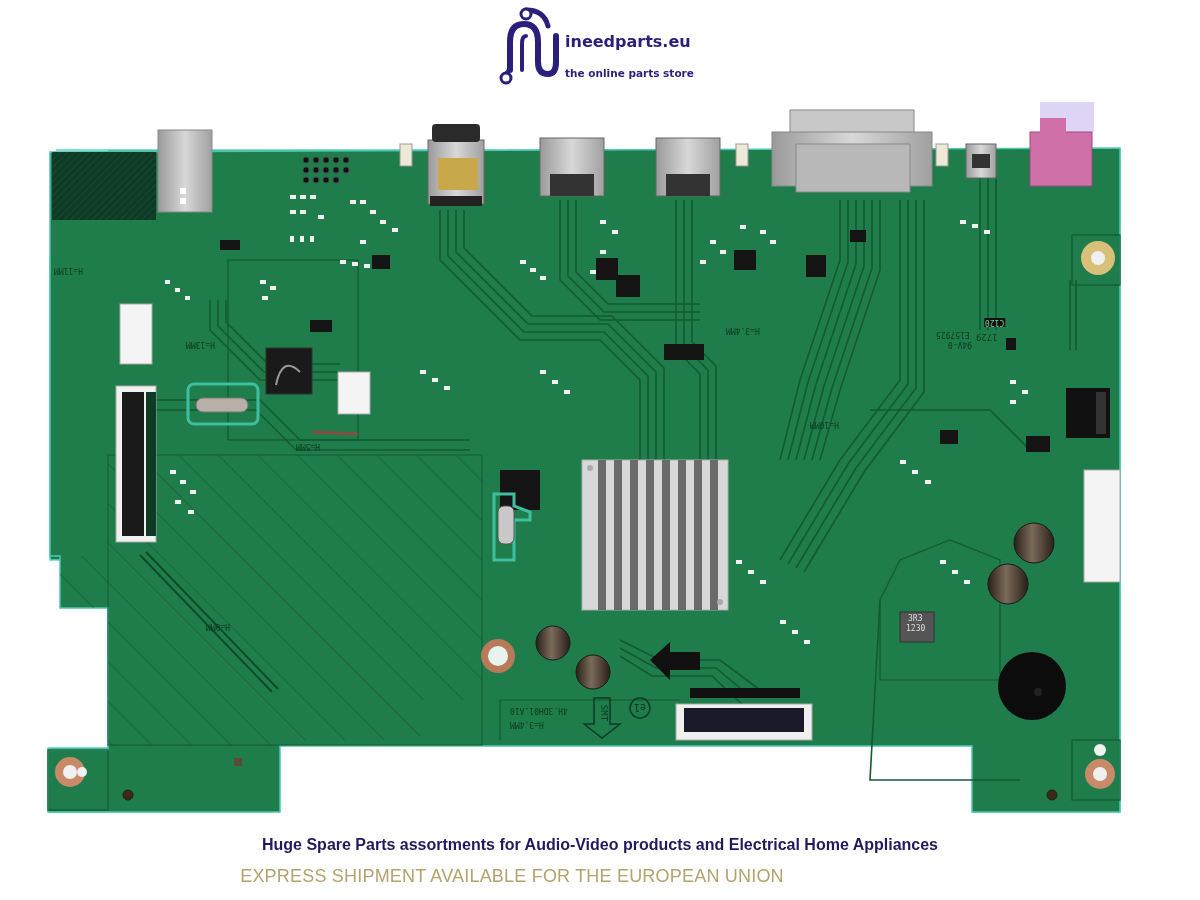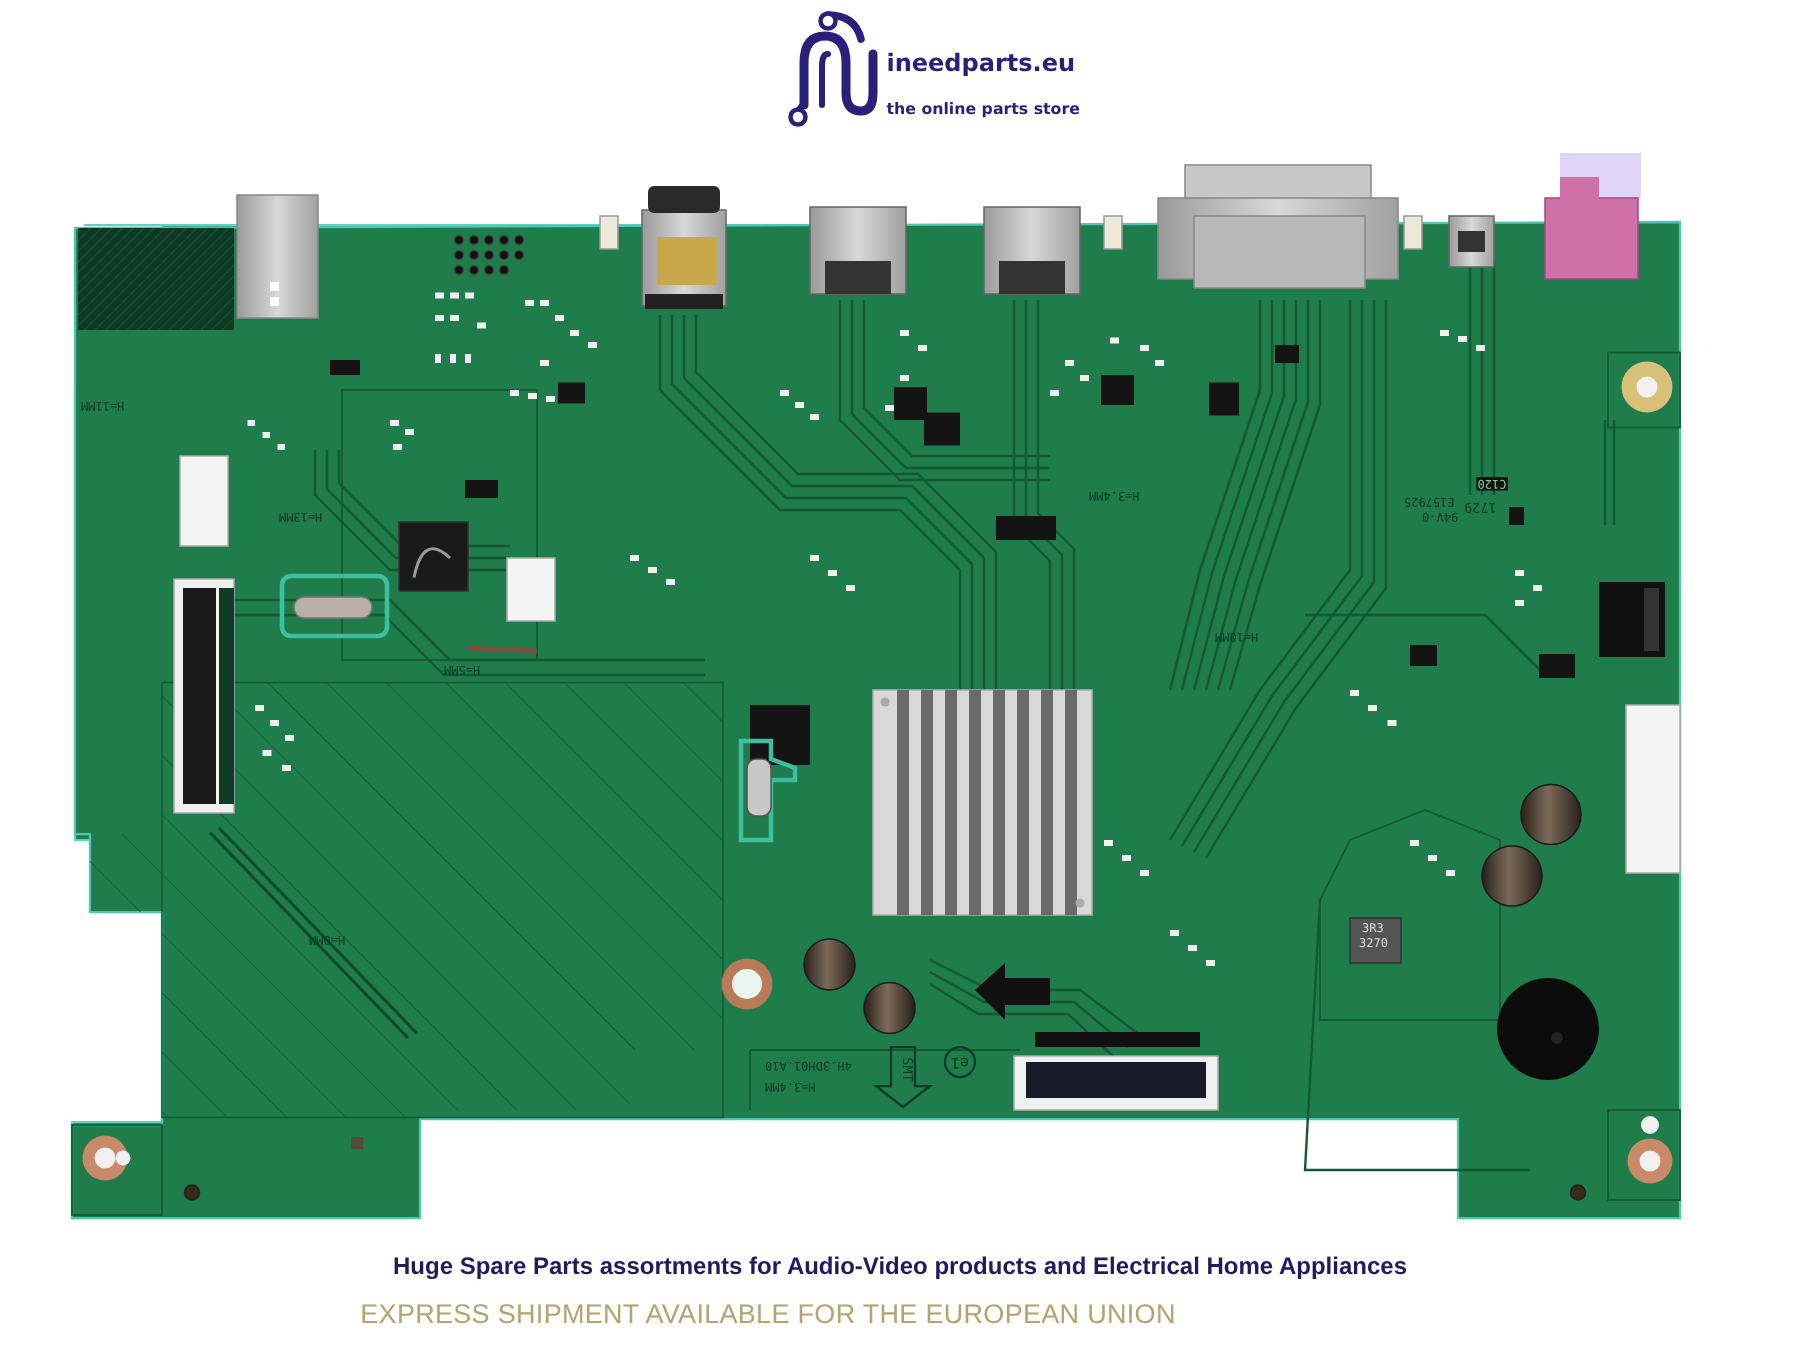--- a/index.html
+++ b/index.html
@@ -1,19 +1,19 @@
 <!DOCTYPE html>
 <html><head>
   <meta charset="utf-8">
   <style>
     html, body { margin: 0; padding: 0; background: #ffffff; }
     body { width: 1200px; height: 900px; position: relative; overflow: hidden; font-family: "DejaVu Sans", sans-serif; }
 
     
-    .logo { position: absolute; left: 524px; top: 6px; width: 210px; height: 82px; }
+    .logo { position: absolute; left: 498px; top: 6px; width: 210px; height: 82px; }
     .logo svg { position: absolute; left: 0; top: 0; }
     .logo-name { position: absolute; left: 67px; top: 26px; font-family: "DejaVu Sans", sans-serif; font-weight: bold; font-size: 16px; color: #2a1f7a; letter-spacing: 0px; white-space: nowrap; }
     .logo-tag { position: absolute; left: 67px; top: 45px; font-family: "DejaVu Sans", sans-serif; font-weight: bold; font-size: 10.5px; color: #2a1f7a; white-space: nowrap; margin-top: 16px; }
 
     
     .caption-main { position: absolute; left: 0; width: 1200px; top: 836px; text-align: center; font-family: "Liberation Sans", sans-serif; font-weight: bold; font-size: 16px; color: #24195e; }
     .caption-sub { position: absolute; left: 0; width: 1024px; top: 866px; text-align: center; font-family: "Liberation Sans", sans-serif; font-size: 18px; color: #b4a36e; letter-spacing: 0.2px; }
 
     
     .board { position: absolute; left: 0; top: 0; width: 1200px; height: 830px; }
@@ -334,17 +334,17 @@
   <span class="silk" style="left:810px; top:420px; transform:rotate(180deg);">H=10MM</span>
   <span class="silk" style="left:510px; top:706px; transform:rotate(180deg);">4H.3DH01.A10</span>
   <span class="silk" style="left:510px; top:720px; transform:rotate(180deg);">H=3.4MM</span>
   <span class="silk" style="left:596px; top:708px; transform:rotate(90deg); font-size:9px;">SMT</span>
   <span class="silk" style="left:634px; top:702px; transform:rotate(180deg); font-size:10px;">e1</span>
   <span class="silk" style="left:936px; top:330px; transform:rotate(180deg);">E157925</span>
   <span class="silk" style="left:948px; top:340px; transform:rotate(180deg);">94V-0</span>
   <span class="silk" style="left:976px; top:332px; transform:rotate(180deg); font-size:9px;">1729</span>
   <span class="silk" style="left:984px; top:318px; transform:rotate(180deg); background:#111; color:#7fcf9a; padding:0 1px;">C120</span>
   <span class="silk" style="left:908px; top:614px; color:#ddd;">3R3</span>
-  <span class="silk" style="left:906px; top:624px; color:#ddd;">3270</span>
+  <span class="silk" style="left:906px; top:624px; color:#ddd;">1230</span>
 </div>
 
 <div class="caption-main">Huge Spare Parts assortments for Audio-Video products and Electrical Home Appliances</div>
 <div class="caption-sub">EXPRESS SHIPMENT AVAILABLE FOR THE EUROPEAN UNION</div>
 
 </body></html>

